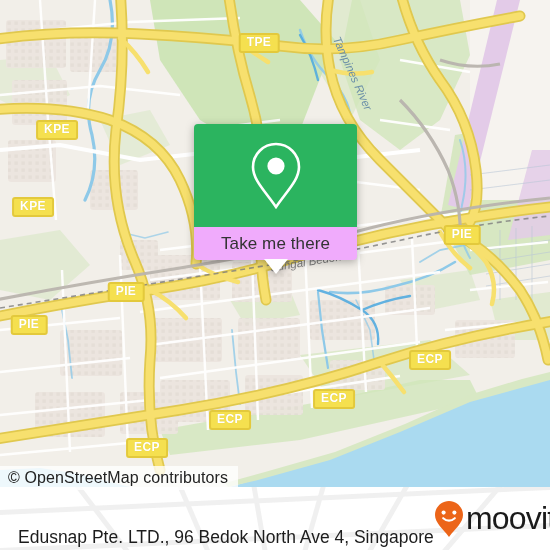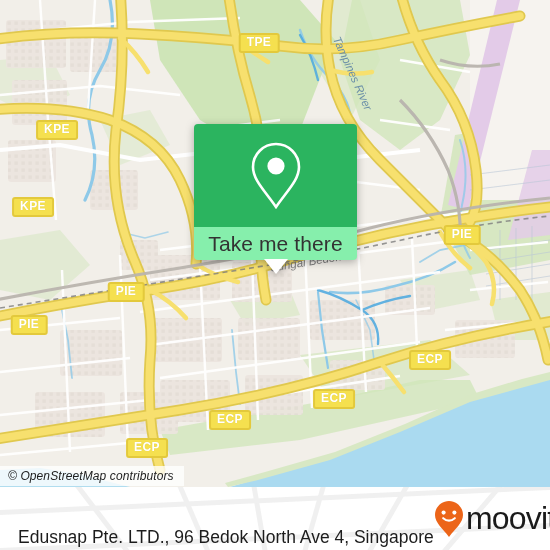--- a/index.html
+++ b/index.html
@@ -13,39 +13,39 @@
 
   
   #map{position:absolute;left:0;top:0;width:550px;height:487px;overflow:hidden;background:#f2efe9;}
   #map svg{position:absolute;left:0;top:0;}
 
   
   #attribution{
     position:absolute;left:0;top:466px;
     background:rgba(255,255,255,.78);
     padding:3px 10px 3px 8px;
-    font-size:12px;color:#222;letter-spacing:.1px;
-    z-index:40;white-space:nowrap;font-style:italic;
+    font-size:16px;color:#222;letter-spacing:.1px;
+    z-index:40;white-space:nowrap;
   }
 
   
   #popup{
     position:absolute;left:194px;top:124px;width:163px;
     z-index:50;
     filter:drop-shadow(0 2px 4px rgba(0,0,0,.30));
   }
   #popup-body{
     background:#2bb45f;border-radius:4px 4px 0 0;
     height:103px;display:flex;align-items:center;justify-content:center;
   }
   #popup-pin{display:block;}
   #popup-footer{
-    background:#86efac;border-radius:0 0 4px 4px;
+    background:#f0abfc;border-radius:0 0 4px 4px;
     height:33px;display:flex;align-items:center;justify-content:center;
-    font-size:21px;color:#333;letter-spacing:.1px;
+    font-size:17px;color:#333;letter-spacing:.1px;
   }
   #popup-tail{
     position:absolute;left:50%;transform:translateX(-50%);
     top:135px;width:0;height:0;
     border-left:12px solid transparent;border-right:12px solid transparent;
     border-top:15px solid #fff;
   }
 
   
   #footer{

